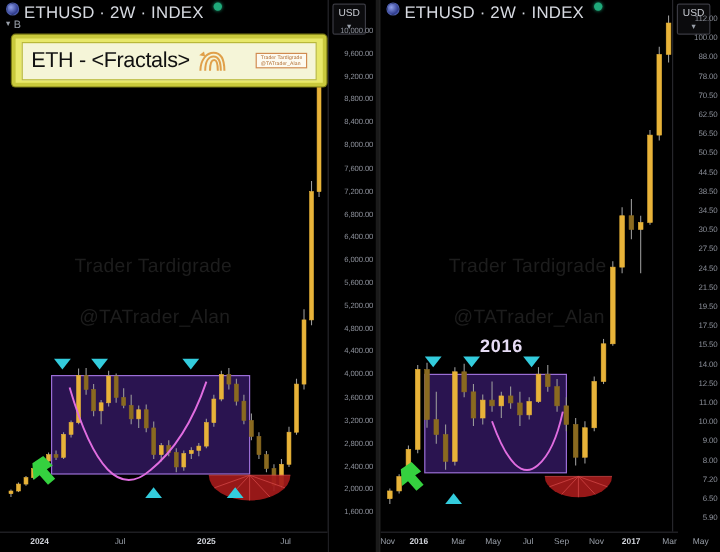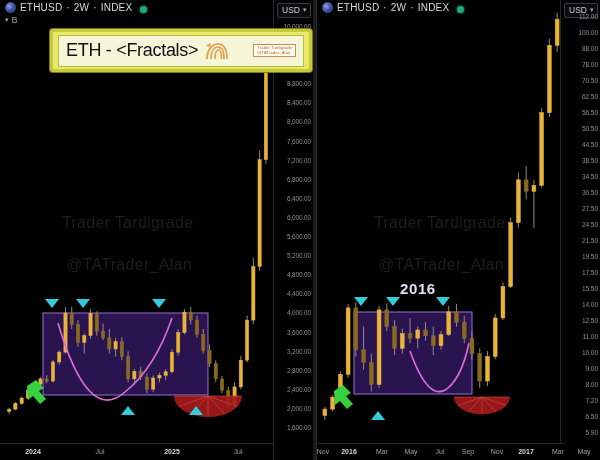--- a/index.html
+++ b/index.html
@@ -16,22 +16,22 @@
   .pane-right { left: 316px; width: 284px; border-left: 1px solid #2a2a2a; }
 
   .pane-divider {
     position: absolute; left: 313px; top: 0; width: 3px; height: 460px;
     background: #1a1a1a;
   }
 
   
   .sym-header {
     position: absolute; top: 2px; left: 5px;
-    display: flex; align-items: flex-end; gap: 4px;
-    font-size: 10px; color: #d6d9e0; letter-spacing: .2px;
+    display: flex; align-items: flex-start; gap: 4px;
+    font-size: 14px; color: #d6d9e0; letter-spacing: .2px;
     white-space: nowrap; z-index: 40;
   }
   .sym-logo {
     width: 11px; height: 11px; border-radius: 50%;
     background: radial-gradient(circle at 35% 35%, #8f9fe8, #2e3b8f 70%);
     border: 1px solid #4a5aa8;
     flex: none;
   }
   .sym-dot {
     width: 7px; height: 7px; border-radius: 50%;
@@ -47,21 +47,21 @@
   
   .price-axis {
     position: absolute; top: 0; right: 0; width: 40px; height: 460px;
     background: #000; border-left: 1px solid #26262b; z-index: 35;
   }
   .cur-badge {
     position: absolute; top: 3px; left: 3px;
     border: 1px solid #3a3a42; border-radius: 2px;
     padding: 1px 4px 2px 4px;
     font-size: 8.5px; color: #c9ccd3; background: #0b0b0d;
-    display: flex; align-items: center; gap: 3px;
+    display: flex; align-items: center; gap: 3px; flex-direction: column;
   }
   .price-tick {
     position: absolute; right: 2px;
     font-size: 6.4px; color: #8b8f99; white-space: nowrap;
     transform: translateY(-50%); letter-spacing: -0.1px;
   }
   .pane-right .price-tick { font-size: 6.6px; }
 
   
   .time-axis {
@@ -85,21 +85,21 @@
   }
 
   
   .title-card {
     position: absolute; left: 10px; top: 29px;
     width: 262px; height: 43px; z-index: 60;
     background: #e8e86a;
     border: 3px solid #c9c93c;
     border-radius: 3px;
     box-shadow: 0 0 0 1px #7a7a14;
-    display: flex; align-items: center; padding: 0 5px; margin-left: 40px;
+    display: flex; align-items: center; padding: 0 5px;
   }
   .title-inner {
     width: 100%; height: 32px;
     background: #f5f5d8; border: 1px solid #b9b93a;
     display: flex; align-items: center; gap: 6px; padding: 0 7px;
   }
   .title-text {
     font-size: 18px; color: #111; letter-spacing: -0.3px; white-space: nowrap;
   }
   .title-badge {

